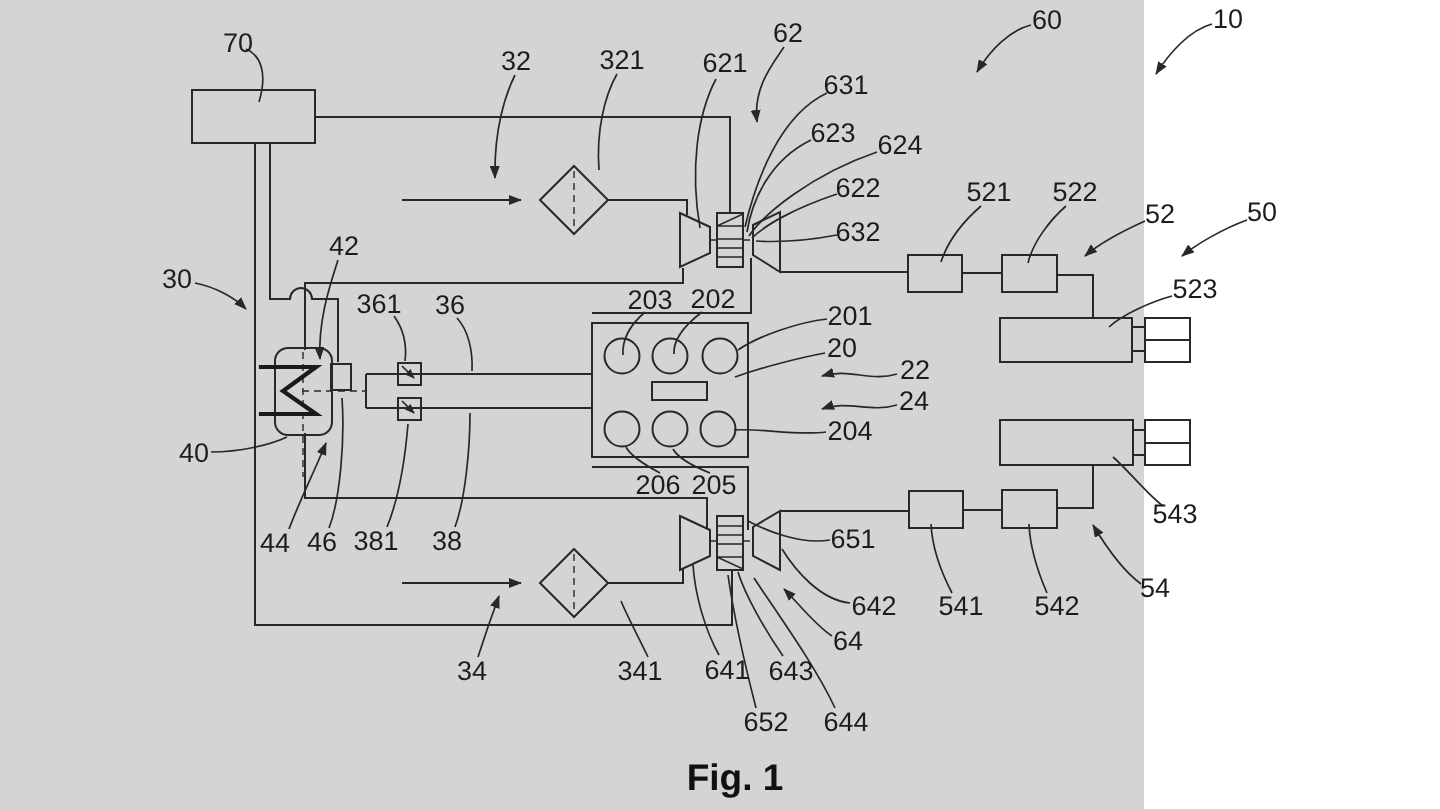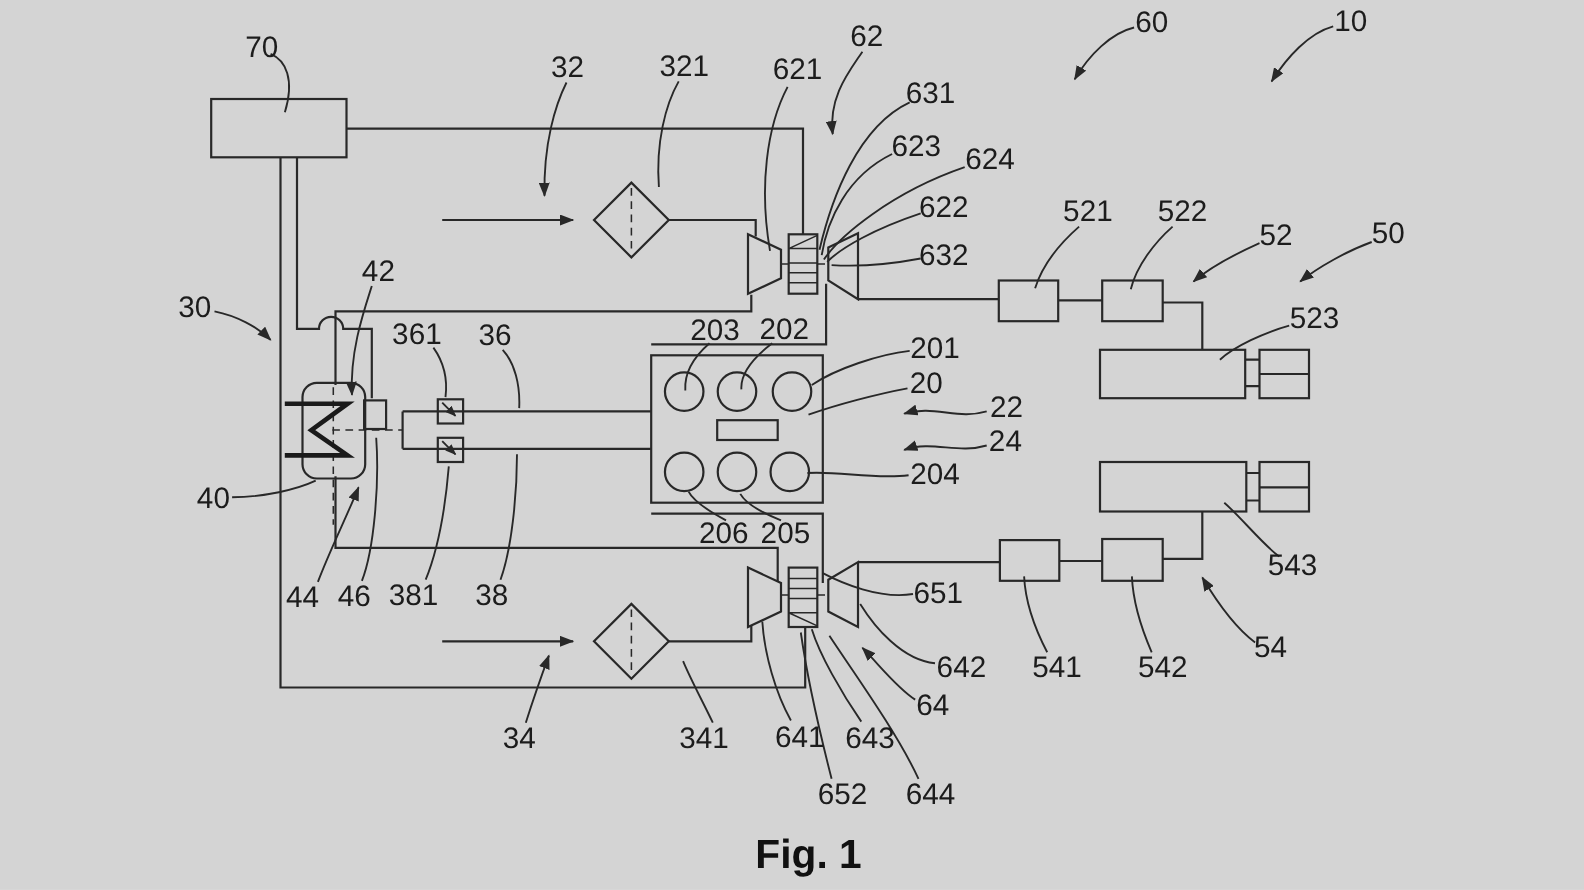--- a/index.html
+++ b/index.html
@@ -1,16 +1,16 @@
 <!DOCTYPE html>
 <html><head>
 <meta charset="utf-8">
 <style>
   html,body{margin:0;padding:0;background:#ffffff;}
-  .stage{width:1440px;height:809px;position:relative;background:#86efac;filter:grayscale(1);}
+  .stage{width:1144px;height:809px;position:relative;background:#86efac;filter:grayscale(1);}
   .ln{fill:none;stroke:#282828;stroke-width:2;}
   .ld{fill:none;stroke:#282828;stroke-width:1.7;}
   .bd{fill:none;stroke:#1a1a1a;stroke-width:4.2;stroke-linecap:square;}
   .dash{stroke-dasharray:7 5;}
   .thin{stroke-width:1.4;}
   .ref-label{font:27px "Liberation Sans", sans-serif;fill:#1c1c1c;text-anchor:middle;dominant-baseline:central;text-rendering:geometricPrecision;}
   .caption{font:bold 37px "Liberation Sans", sans-serif;fill:#111;text-anchor:middle;dominant-baseline:central;text-rendering:geometricPrecision;}
 </style>
 </head>
 <body>

